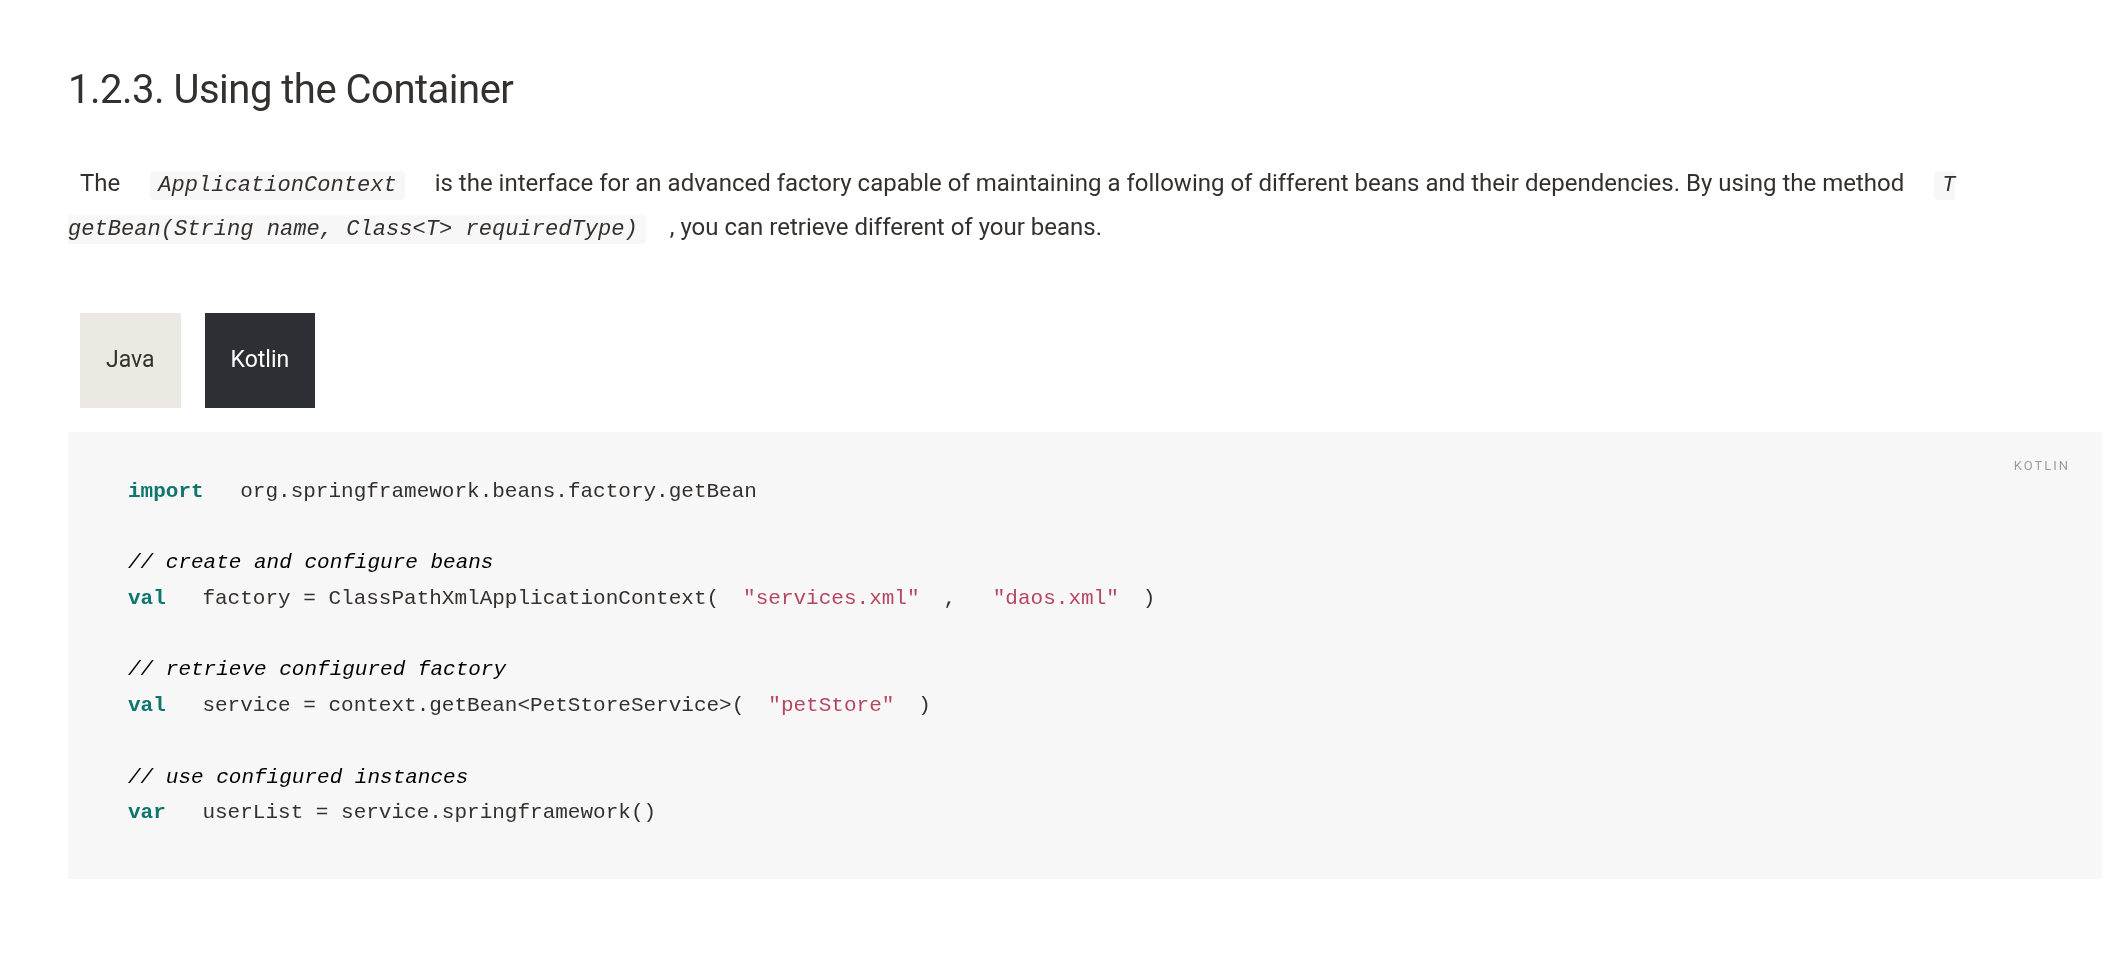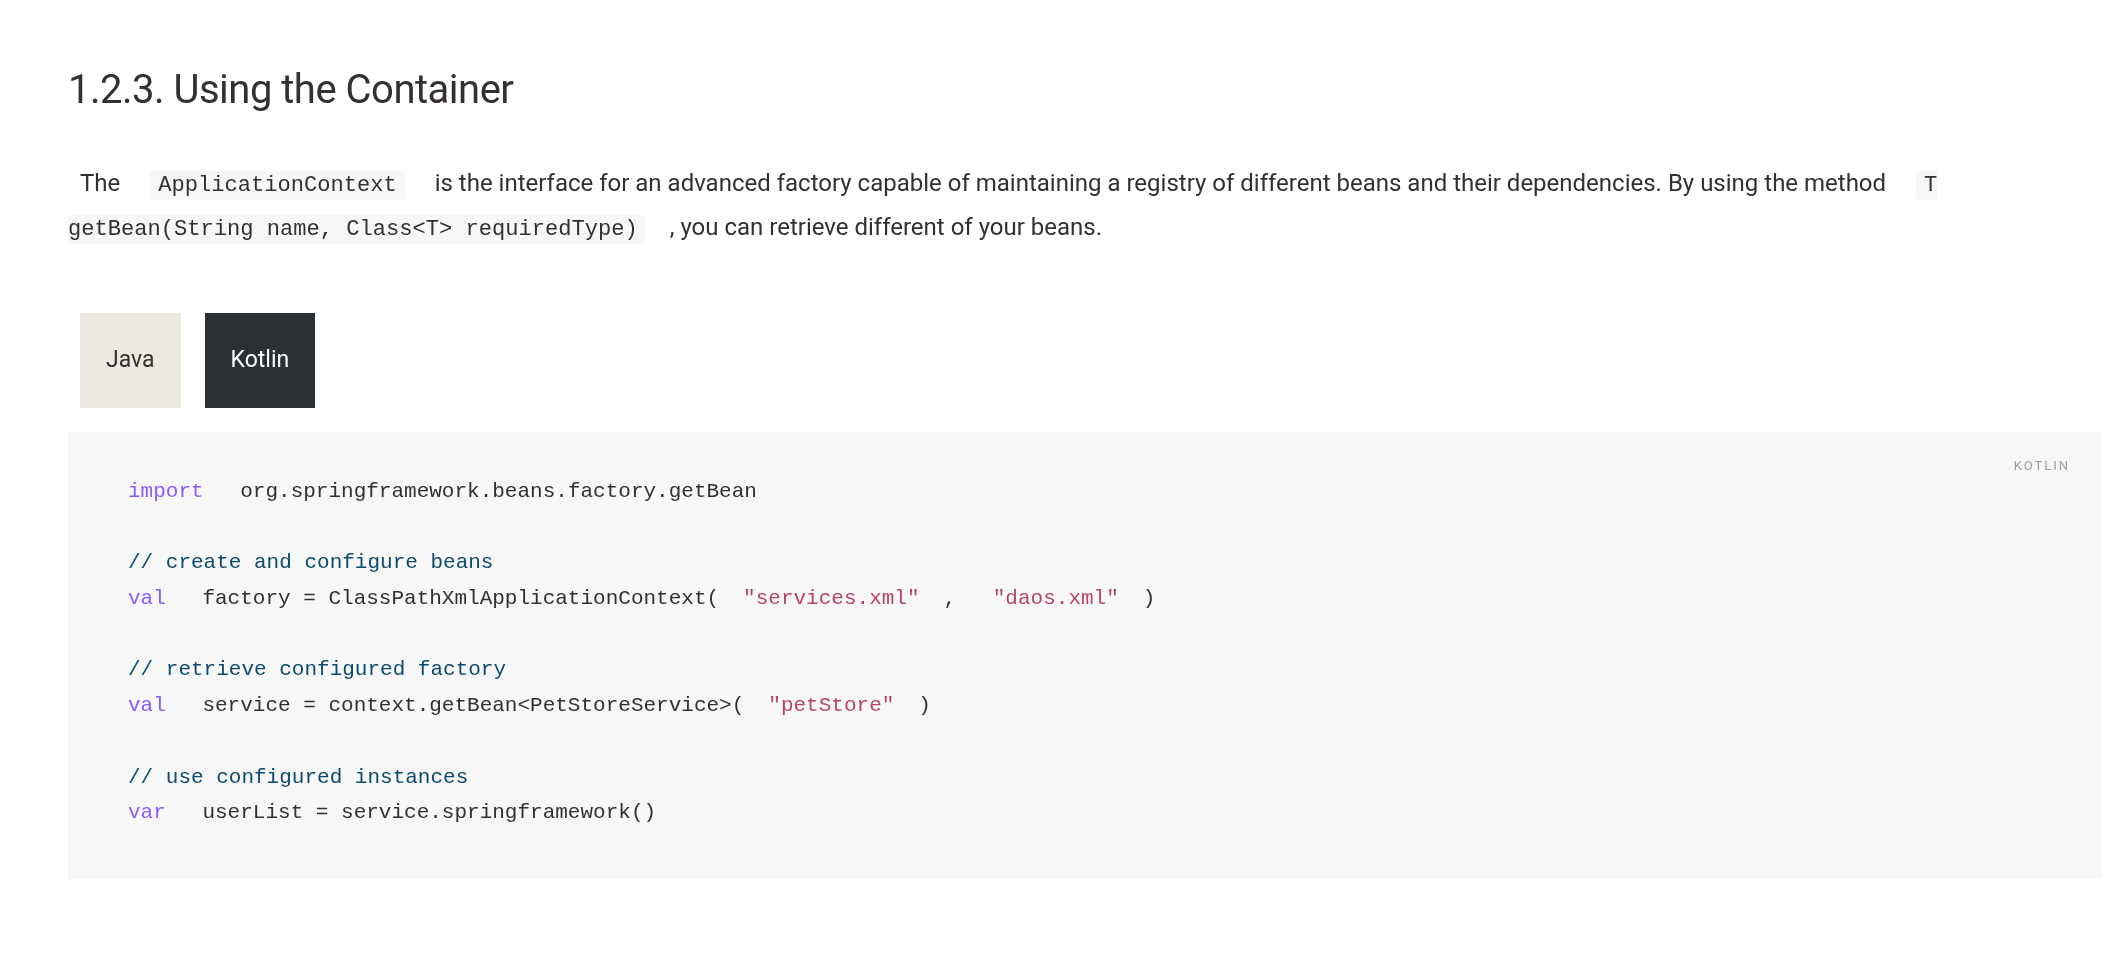--- a/index.html
+++ b/index.html
@@ -27,20 +27,21 @@
     margin-bottom: 28px;
     line-height: 1.75;
   }
   code.inline {
     font-family: "SFMono-Regular", Consolas, "Liberation Mono", Menlo, monospace;
     background: #f7f7f8;
     color: #34302d;
     padding: 2px 8px;
     border-radius: 4px;
     font-size: 0.92em;
+    font-style: italic;
   }
   .tabs {
     display: flex;
     margin-top: 52px;
   }
   .tab {
     padding: 29px 26px;
     font-size: 23px;
     cursor: pointer;
     user-select: none;
@@ -67,33 +68,33 @@
     color: #9a9ea3;
     font-family: -apple-system, BlinkMacSystemFont, "Segoe UI", Roboto, Arial, sans-serif;
   }
   pre.code {
     font-family: "SFMono-Regular", Consolas, "Liberation Mono", Menlo, monospace;
     font-size: 21px;
     line-height: 1.7;
     white-space: pre;
     color: #34302d;
   }
-  .tok-kw { font-weight: 400; color: #8b5cf6; }
+  .tok-kw { font-weight: 700; color: #0f766e; }
   .tok-str { color: #b6465f; }
-  .tok-cmt { color: #0c4a6e; }
+  .tok-cmt { color: #000000; font-style: italic; }
 </style>
 </head>
 <body>
 
 <div class="page">
 
   <h3 class="section-heading">1.2.3. Using the Container</h3>
 
   <p class="para">
-    <span>The </span><code class="inline">ApplicationContext</code><span> is the interface for an advanced factory capable of maintaining a registry of different beans and their dependencies. By using the method </span><code class="inline">T getBean(String name, Class&lt;T&gt; requiredType)</code><span>, you can retrieve different of your beans.</span>
+    <span>The </span><code class="inline">ApplicationContext</code><span> is the interface for an advanced factory capable of maintaining a following of different beans and their dependencies. By using the method </span><code class="inline">T getBean(String name, Class&lt;T&gt; requiredType)</code><span>, you can retrieve different of your beans.</span>
   </p>
 
 
   <div class="tabs">
     <div class="tab inactive">Java</div>
     <div class="tab active">Kotlin</div>
   </div>
 
   <div class="code-block-wrap">
     <div class="lang-badge">KOTLIN</div>

